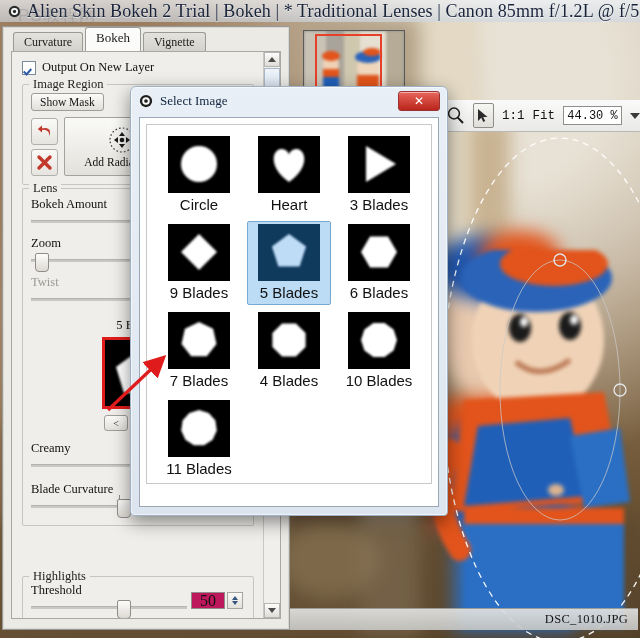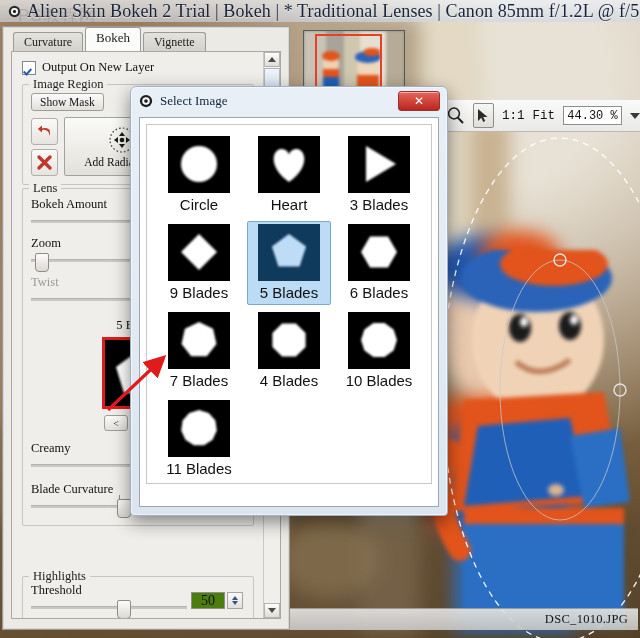--- a/index.html
+++ b/index.html
@@ -88,22 +88,22 @@
   .bigbtn .lbl{font-size:11.5px;color:#111;}
 
   .slabel{font-size:12.5px;color:#111;margin-bottom:2px;}
   .slabel.dim{color:#9a9a96;}
   .slider{position:relative;height:14px;}
   .strack{position:absolute;left:0;right:0;top:6px;height:2px;background:#c9c8c4;border-top:1px solid #b4b3af;}
   .sthumb{position:absolute;top:0;width:12px;height:17px;border:1px solid #8e8d89;border-radius:2px 2px 4px 4px;
     background:linear-gradient(180deg,#fcfcfb,#ddd9d2);}
   .stick{position:absolute;top:-4px;width:1px;height:5px;background:#8e8d89;}
 
-  .numbox{position:absolute;width:34px;height:17px;border:1px solid #8f8e8a;background:#4d7c0f;
-    font-size:14px;color:#111;display:flex;align-items:center;justify-content:center;box-sizing:border-box;}
+  .numbox{position:absolute;width:34px;height:17px;border:1px solid #8f8e8a;background:#be185d;
+    font-size:16px;color:#111;display:flex;align-items:center;justify-content:center;box-sizing:border-box;}
   .spin{position:absolute;width:16px;height:17px;border:1px solid #a5a4a0;background:linear-gradient(180deg,#fafaf8,#e2e0da);
     display:flex;flex-direction:column;align-items:center;justify-content:center;gap:1px;box-sizing:border-box;}
   .spin .arrow-up,.spin .arrow-dn{border-left-width:3px;border-right-width:3px;}
   .spin .arrow-up{border-bottom-width:4px;border-bottom-color:#35557f;}
   .spin .arrow-dn{border-top-width:4px;border-top-color:#35557f;}
 
   .shape-preview{width:72px;height:72px;border:3px solid #e01b1b;background:#000;
     display:flex;align-items:center;justify-content:center;box-sizing:border-box;}
   .navbtn{width:22px;height:14px;border:1px solid #9d9d99;border-radius:3px;
     background:linear-gradient(180deg,#fbfbfa,#e2e0da);font-size:10px;display:flex;

